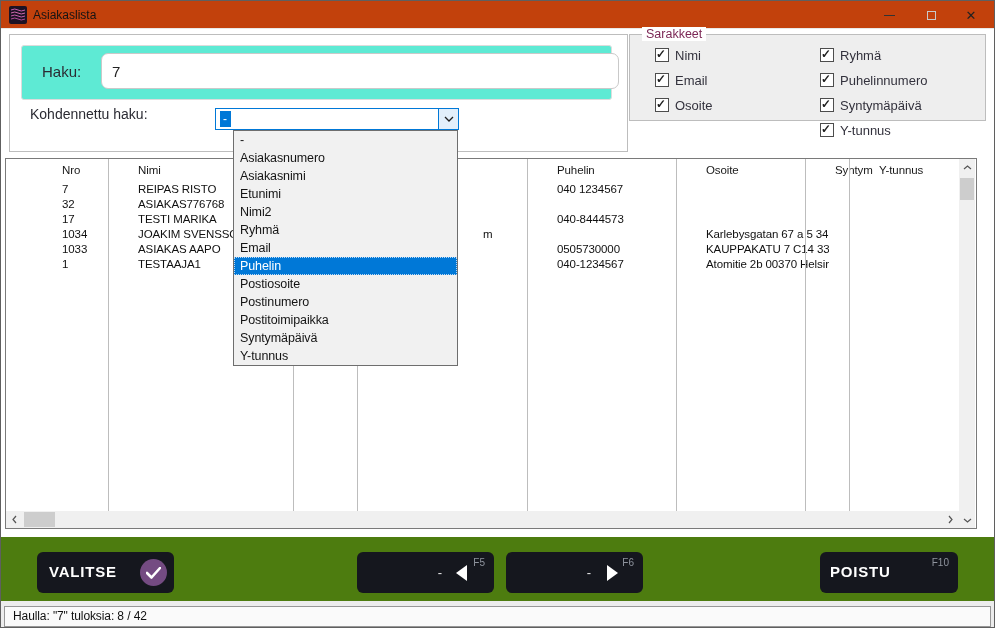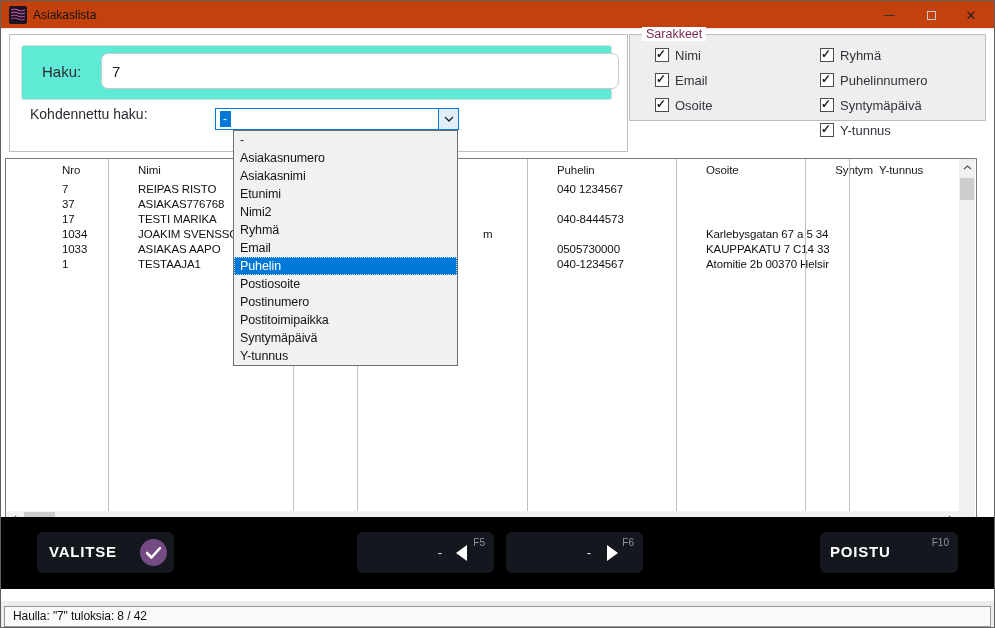--- a/index.html
+++ b/index.html
@@ -39,35 +39,35 @@
   #thead .cell { line-height:22px; font-size:11.5px; color:#191919; }
   .trow { height:15px; }
   .trow .cell { line-height:15px; font-size:11.5px; color:#101010; }
   .cell { overflow:hidden; white-space:nowrap; flex:none; letter-spacing:-0.1px; }
   .c-nro { width:102px; padding-left:32px; }
   .c-nimi { width:185px; padding-left:6px; }
   .c-ryhma { width:64px; padding-left:6px; }
   .c-email { width:170px; padding-left:102px; }
   .c-puhelin { width:149px; padding-left:6px; }
   .c-osoite { width:129px; padding-left:6px; }
-  .c-syntym { width:44px; padding-left:6px;text-align:right; }
+  .c-syntym { width:44px; padding-left:6px; }
   .c-ytunnus { width:110px; padding-left:6px; }
   .vline { position:absolute; top:0; width:1px; height:352px; background:#bdbdbd; }
   
   #vscroll { position:absolute; left:953px; top:0; width:16px; height:369px; background:#f0f0f0; }
   #vthumb { position:absolute; left:1px; top:19px; width:14px; height:22px; background:#cdcdcd; }
   #hscroll { position:absolute; left:0; top:352px; width:953px; height:17px; background:#f0f0f0; }
   #hthumb { position:absolute; left:18px; top:1px; width:31px; height:15px; background:#cdcdcd; }
   .sb-arrow { position:absolute; width:16px; height:16px; display:flex; align-items:center; justify-content:center; color:#555; font-size:9px; }
   
   #dropdown { position:absolute; left:232px; top:129px; width:225px; height:236px; background:#f1f1f1; border:1px solid #6e6e6e; z-index:50; }
   .opt { height:18px; line-height:18px; padding-left:6px; font-size:12.5px; color:#141414; letter-spacing:-0.1px; }
   .opt.hl { background:var(--accent-blue); color:#fff; outline:1px dotted #bcd9f4; outline-offset:-1px; }
   
-  #footer { position:absolute; left:0; top:516px; width:995px; height:72px; background:#000000; }
+  #footer { position:absolute; left:0; top:536px; width:995px; height:72px; background:#4d7c0f; }
   .darkbtn { position:absolute; top:15px; height:41px; background:var(--button-dark); border:none; border-radius:6px; color:#fff; }
   #btn-valitse { left:36px; width:137px; }
   #btn-valitse .lbl { position:absolute; left:12px; top:11px; font-size:15px; font-weight:bold; letter-spacing:0.8px; color:#fff; }
   #check-circle { position:absolute; right:7px; top:7px; width:27px; height:27px; border-radius:50%; background:var(--check-circle-purple); display:flex; align-items:center; justify-content:center; }
   #btn-prev { left:356px; width:137px; }
   #btn-next { left:505px; width:137px; }
   .navdash { position:absolute; right:52px; top:13px; font-size:13px; color:#e8e8e8; }
   .tri { position:absolute; top:13px; width:0; height:0; border-top:8px solid transparent; border-bottom:8px solid transparent; }
   .tri-left { right:27px; border-right:11px solid #fff; }
   .tri-right { right:25px; border-left:11px solid #fff; }
@@ -173,21 +173,21 @@
           <span class="cell c-nro">7</span>
           <span class="cell c-nimi">REIPAS RISTO</span>
           <span class="cell c-ryhma"></span>
           <span class="cell c-email"></span>
           <span class="cell c-puhelin">040 1234567</span>
           <span class="cell c-osoite"></span>
           <span class="cell c-syntym"></span>
           <span class="cell c-ytunnus"></span>
         </div>
         <div class="trow">
-          <span class="cell c-nro">37</span>
+          <span class="cell c-nro">32</span>
           <span class="cell c-nimi">ASIAKAS776768</span>
           <span class="cell c-ryhma"></span>
           <span class="cell c-email"></span>
           <span class="cell c-puhelin"></span>
           <span class="cell c-osoite"></span>
           <span class="cell c-syntym"></span>
           <span class="cell c-ytunnus"></span>
         </div>
         <div class="trow">
           <span class="cell c-nro">17</span>

